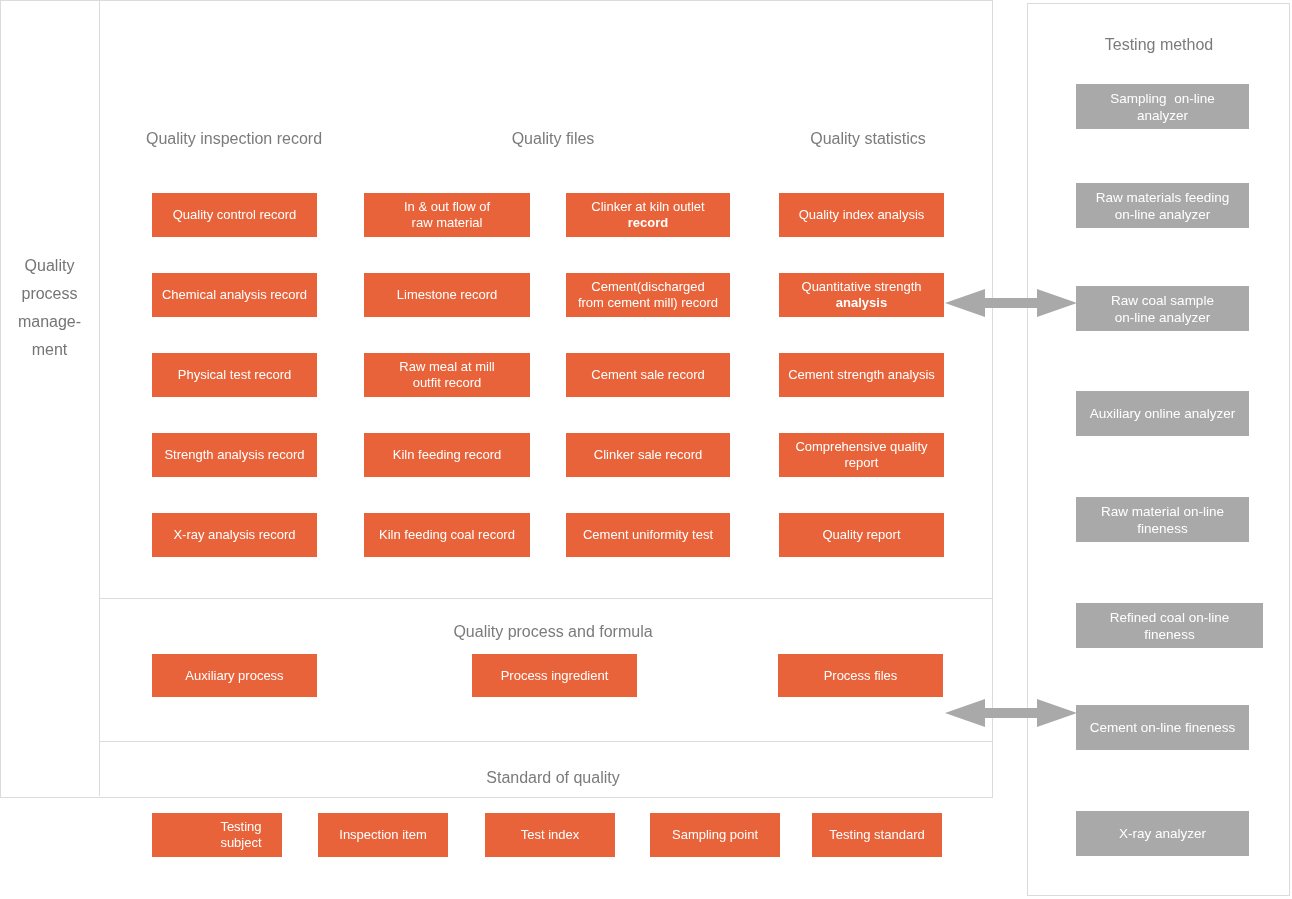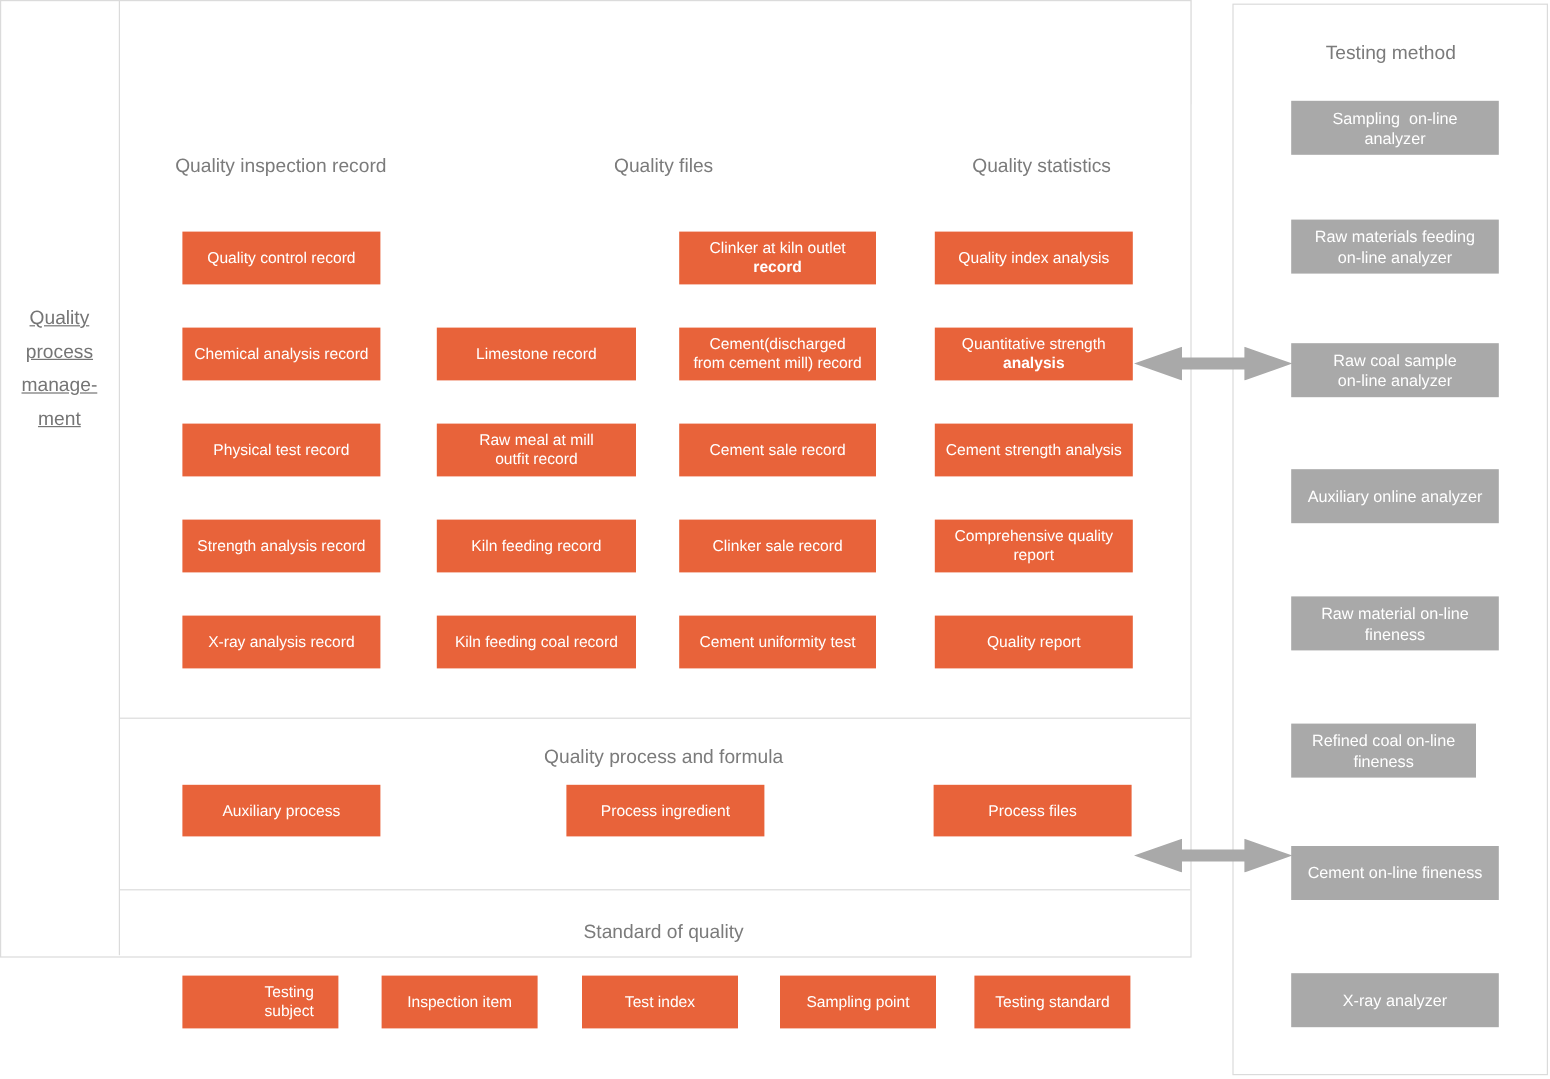--- a/index.html
+++ b/index.html
@@ -2,21 +2,21 @@
 <html><head>
 <meta charset="utf-8">
 <style>
   html,body{margin:0;padding:0;background:#fff;}
   body{font-family:"Liberation Sans","DejaVu Sans",sans-serif;}
   #canvas{position:relative;width:1292px;height:899px;background:#fff;overflow:hidden;}
 
   .panel{position:absolute;border:1px solid #dbdbdb;background:#fff;box-sizing:border-box;}
   .label-cell{position:absolute;border-right:1px solid #dbdbdb;box-sizing:border-box;
               display:flex;flex-direction:column;align-items:center;justify-content:flex-start;}
-  .label-line{display:block;width:100%;text-align:center;font-size:16px;line-height:28px;color:#757575;text-decoration:underline;}
+  .label-line{display:block;width:100%;text-align:center;font-size:16px;line-height:28px;color:#757575;}
   .hdiv{position:absolute;border-top:1px solid #dbdbdb;height:0;}
 
   .section-header{position:absolute;text-align:center;font-size:16px;color:#7b7b7b;}
 
   .btn{position:absolute;display:flex;align-items:center;justify-content:center;
        text-align:center;box-sizing:border-box;cursor:pointer;}
   .btn-orange{background:#e8633a;color:#fff;font-size:13px;line-height:16px;white-space:pre-line;}
   .btn-gray{background:#a9a9a9;color:#fff;font-size:13.5px;line-height:17px;white-space:pre-wrap;}
   .btn .bold{font-weight:bold;}
   .two-line{flex-direction:column;}
@@ -46,20 +46,22 @@
     <span class="label-line">ment</span>
   </div>
   <div class="hdiv" style="left:100px;top:598px;width:892px;"></div>
   <div class="hdiv" style="left:100px;top:741px;width:892px;"></div>
 
   <div class="section-header" style="left:134px;top:130px;width:200px;">Quality inspection record</div>
   <div class="section-header" style="left:453px;top:130px;width:200px;">Quality files</div>
   <div class="section-header" style="left:768px;top:130px;width:200px;">Quality statistics</div>
 
   <div class="btn btn-orange" style="left:152px;top:193px;width:165px;height:44px;">Quality control record</div>
+  <div class="btn btn-orange" style="left:364px;top:193px;width:166px;height:44px;">In &amp; out flow of
+raw material</div>
   <div class="btn btn-orange two-line" style="left:566px;top:193px;width:164px;height:44px;">
     <span>Clinker at kiln outlet</span>
     <span class="bold">record</span>
   </div>
   <div class="btn btn-orange" style="left:779px;top:193px;width:165px;height:44px;">Quality index analysis</div>
 
   <div class="btn btn-orange" style="left:152px;top:273px;width:165px;height:44px;">Chemical analysis record</div>
   <div class="btn btn-orange" style="left:364px;top:273px;width:166px;height:44px;">Limestone record</div>
   <div class="btn btn-orange" style="left:566px;top:273px;width:164px;height:44px;">Cement(discharged
 from cement mill) record</div>
@@ -102,21 +104,21 @@
 
   <div class="btn btn-gray" style="left:1076px;top:84px;width:173px;height:45px;">Sampling  on-line
 analyzer</div>
   <div class="btn btn-gray" style="left:1076px;top:183px;width:173px;height:45px;">Raw materials feeding
 on-line analyzer</div>
   <div class="btn btn-gray" style="left:1076px;top:286px;width:173px;height:45px;">Raw coal sample
 on-line analyzer</div>
   <div class="btn btn-gray" style="left:1076px;top:391px;width:173px;height:45px;">Auxiliary online analyzer</div>
   <div class="btn btn-gray" style="left:1076px;top:497px;width:173px;height:45px;">Raw material on-line
 fineness</div>
-  <div class="btn btn-gray" style="left:1076px;top:603px;width:154px;height:45px;">Refined coal on-line
+  <div class="btn btn-gray" style="left:1076px;top:603px;width:187px;height:45px;">Refined coal on-line
 fineness</div>
   <div class="btn btn-gray" style="left:1076px;top:705px;width:173px;height:45px;">Cement on-line fineness</div>
   <div class="btn btn-gray" style="left:1076px;top:811px;width:173px;height:45px;">X-ray analyzer</div>
 
   <svg class="arrow" style="left:945px;top:289px;" width="132" height="28" viewBox="0 0 132 28">
     <polygon points="0,14 40,0 40,9 92,9 92,0 132,14 92,28 92,19 40,19 40,28" fill="#a9a9a9"></polygon>
   </svg>
   <svg class="arrow" style="left:945px;top:699px;" width="132" height="28" viewBox="0 0 132 28">
     <polygon points="0,14 40,0 40,9 92,9 92,0 132,14 92,28 92,19 40,19 40,28" fill="#a9a9a9"></polygon>
   </svg>

